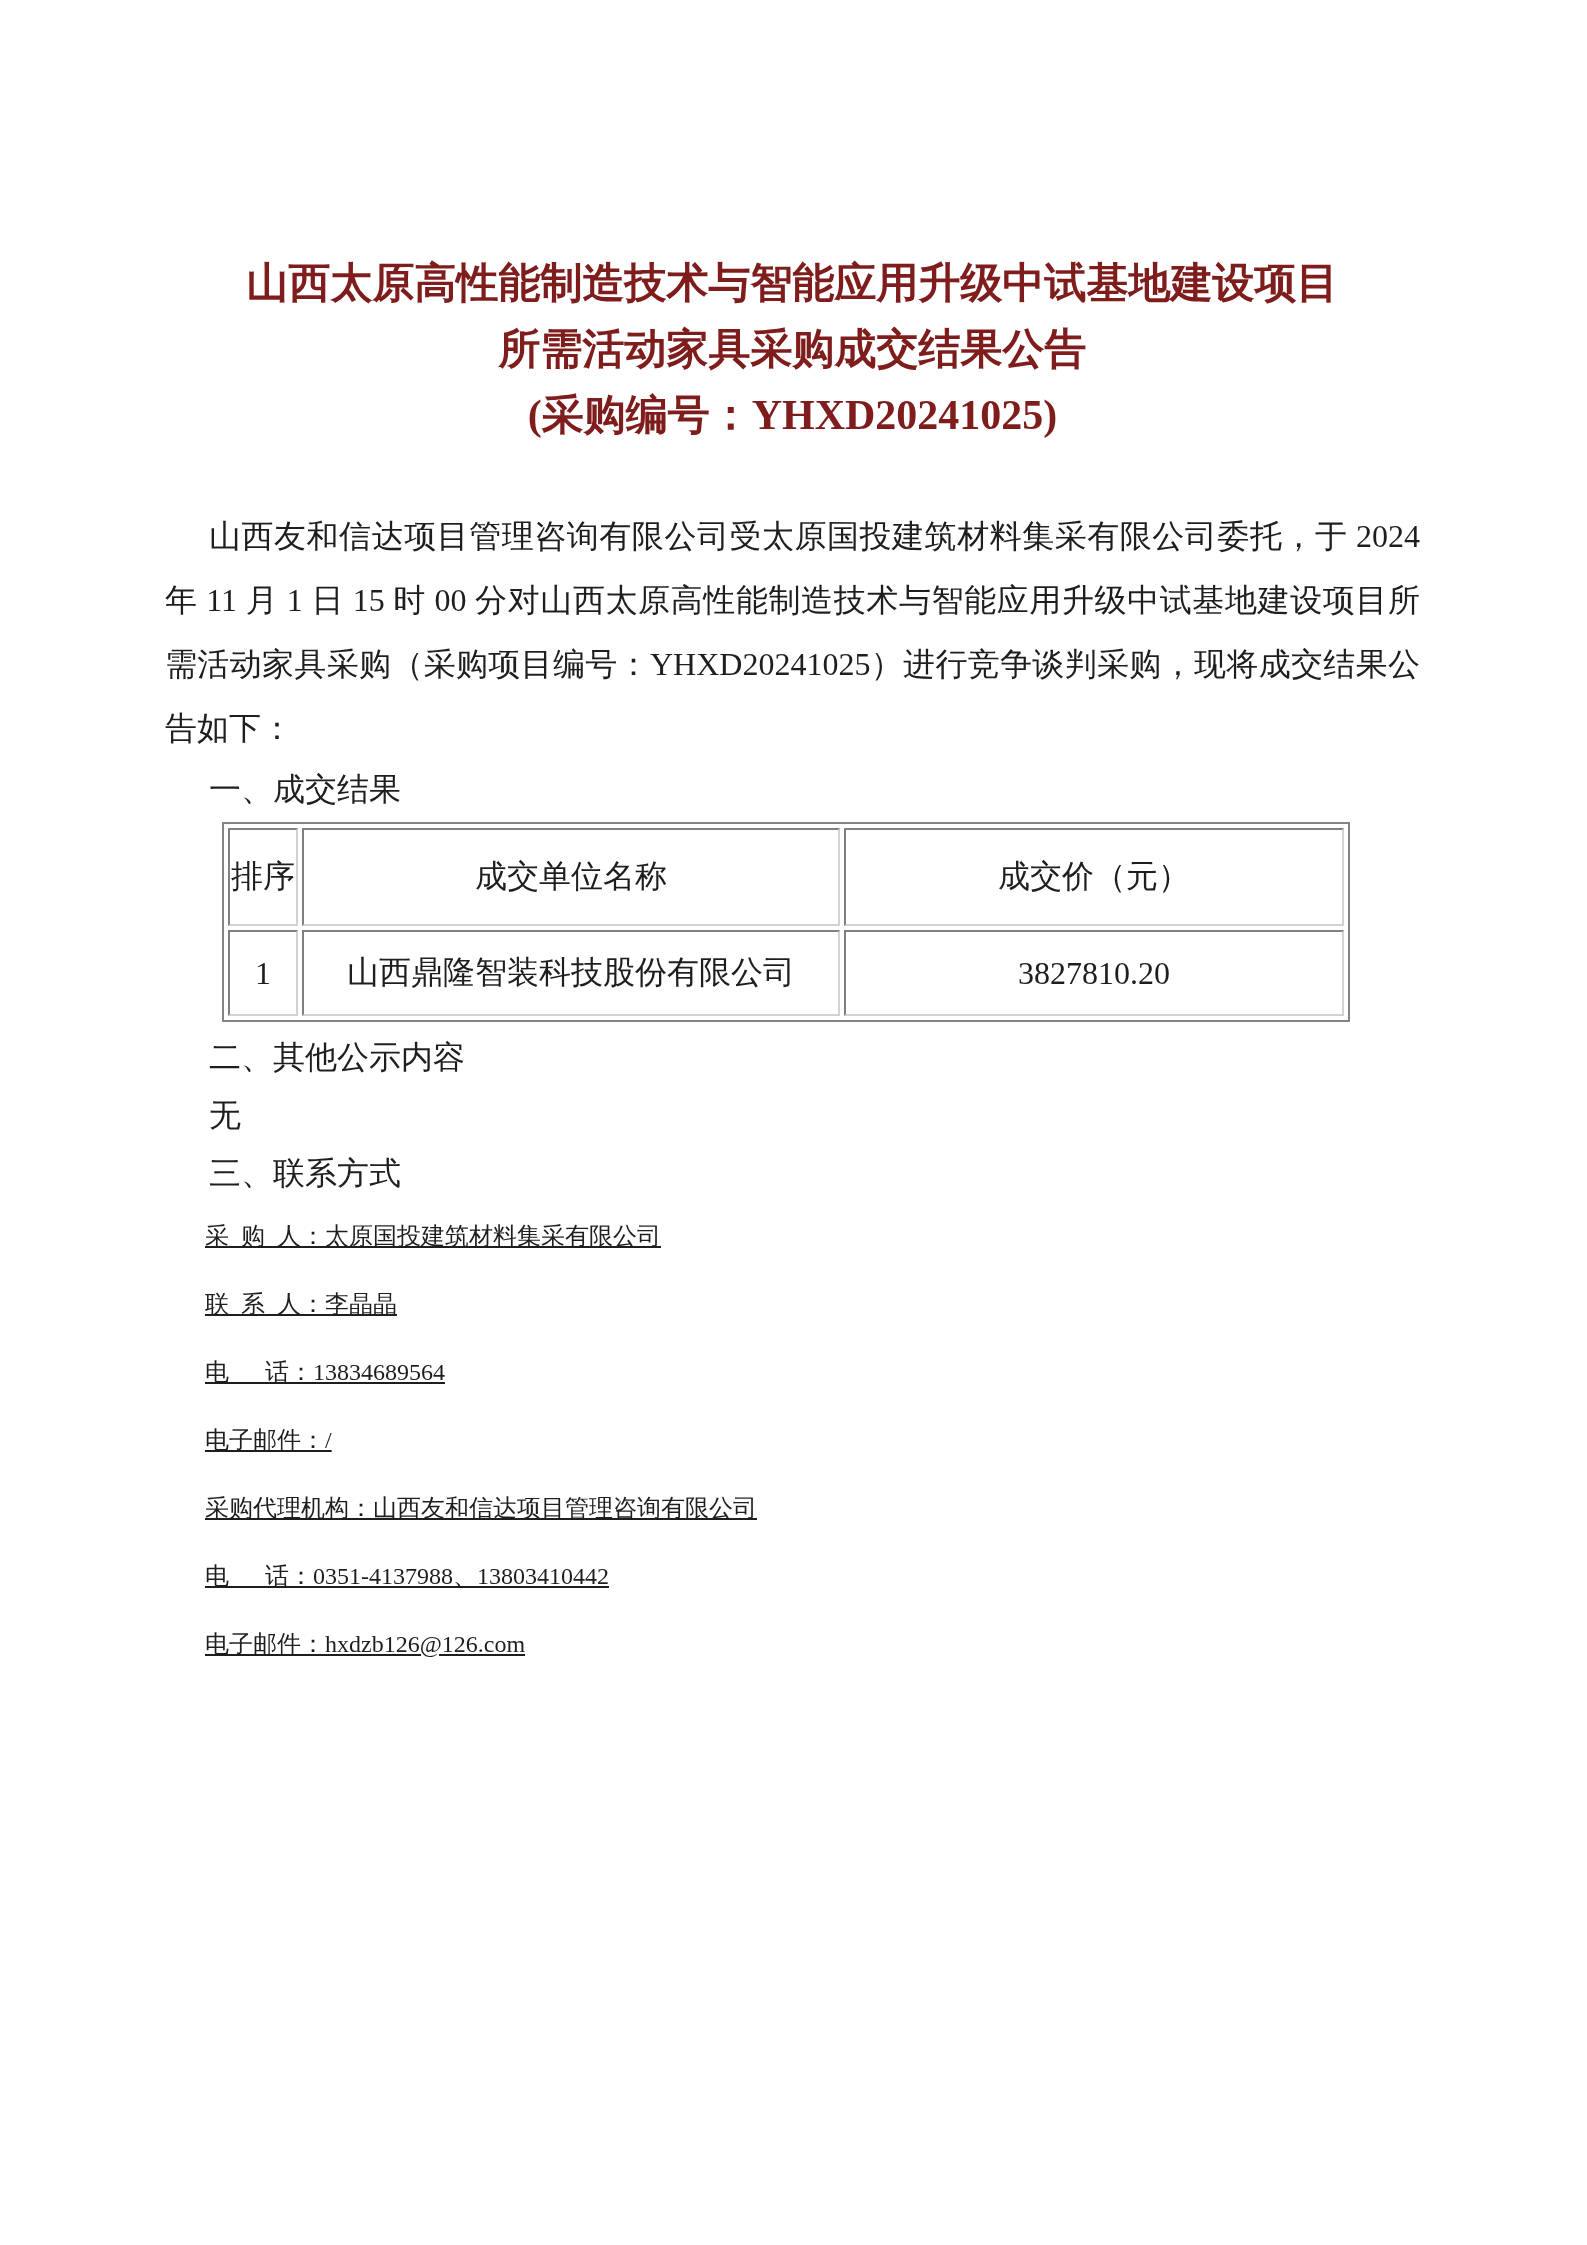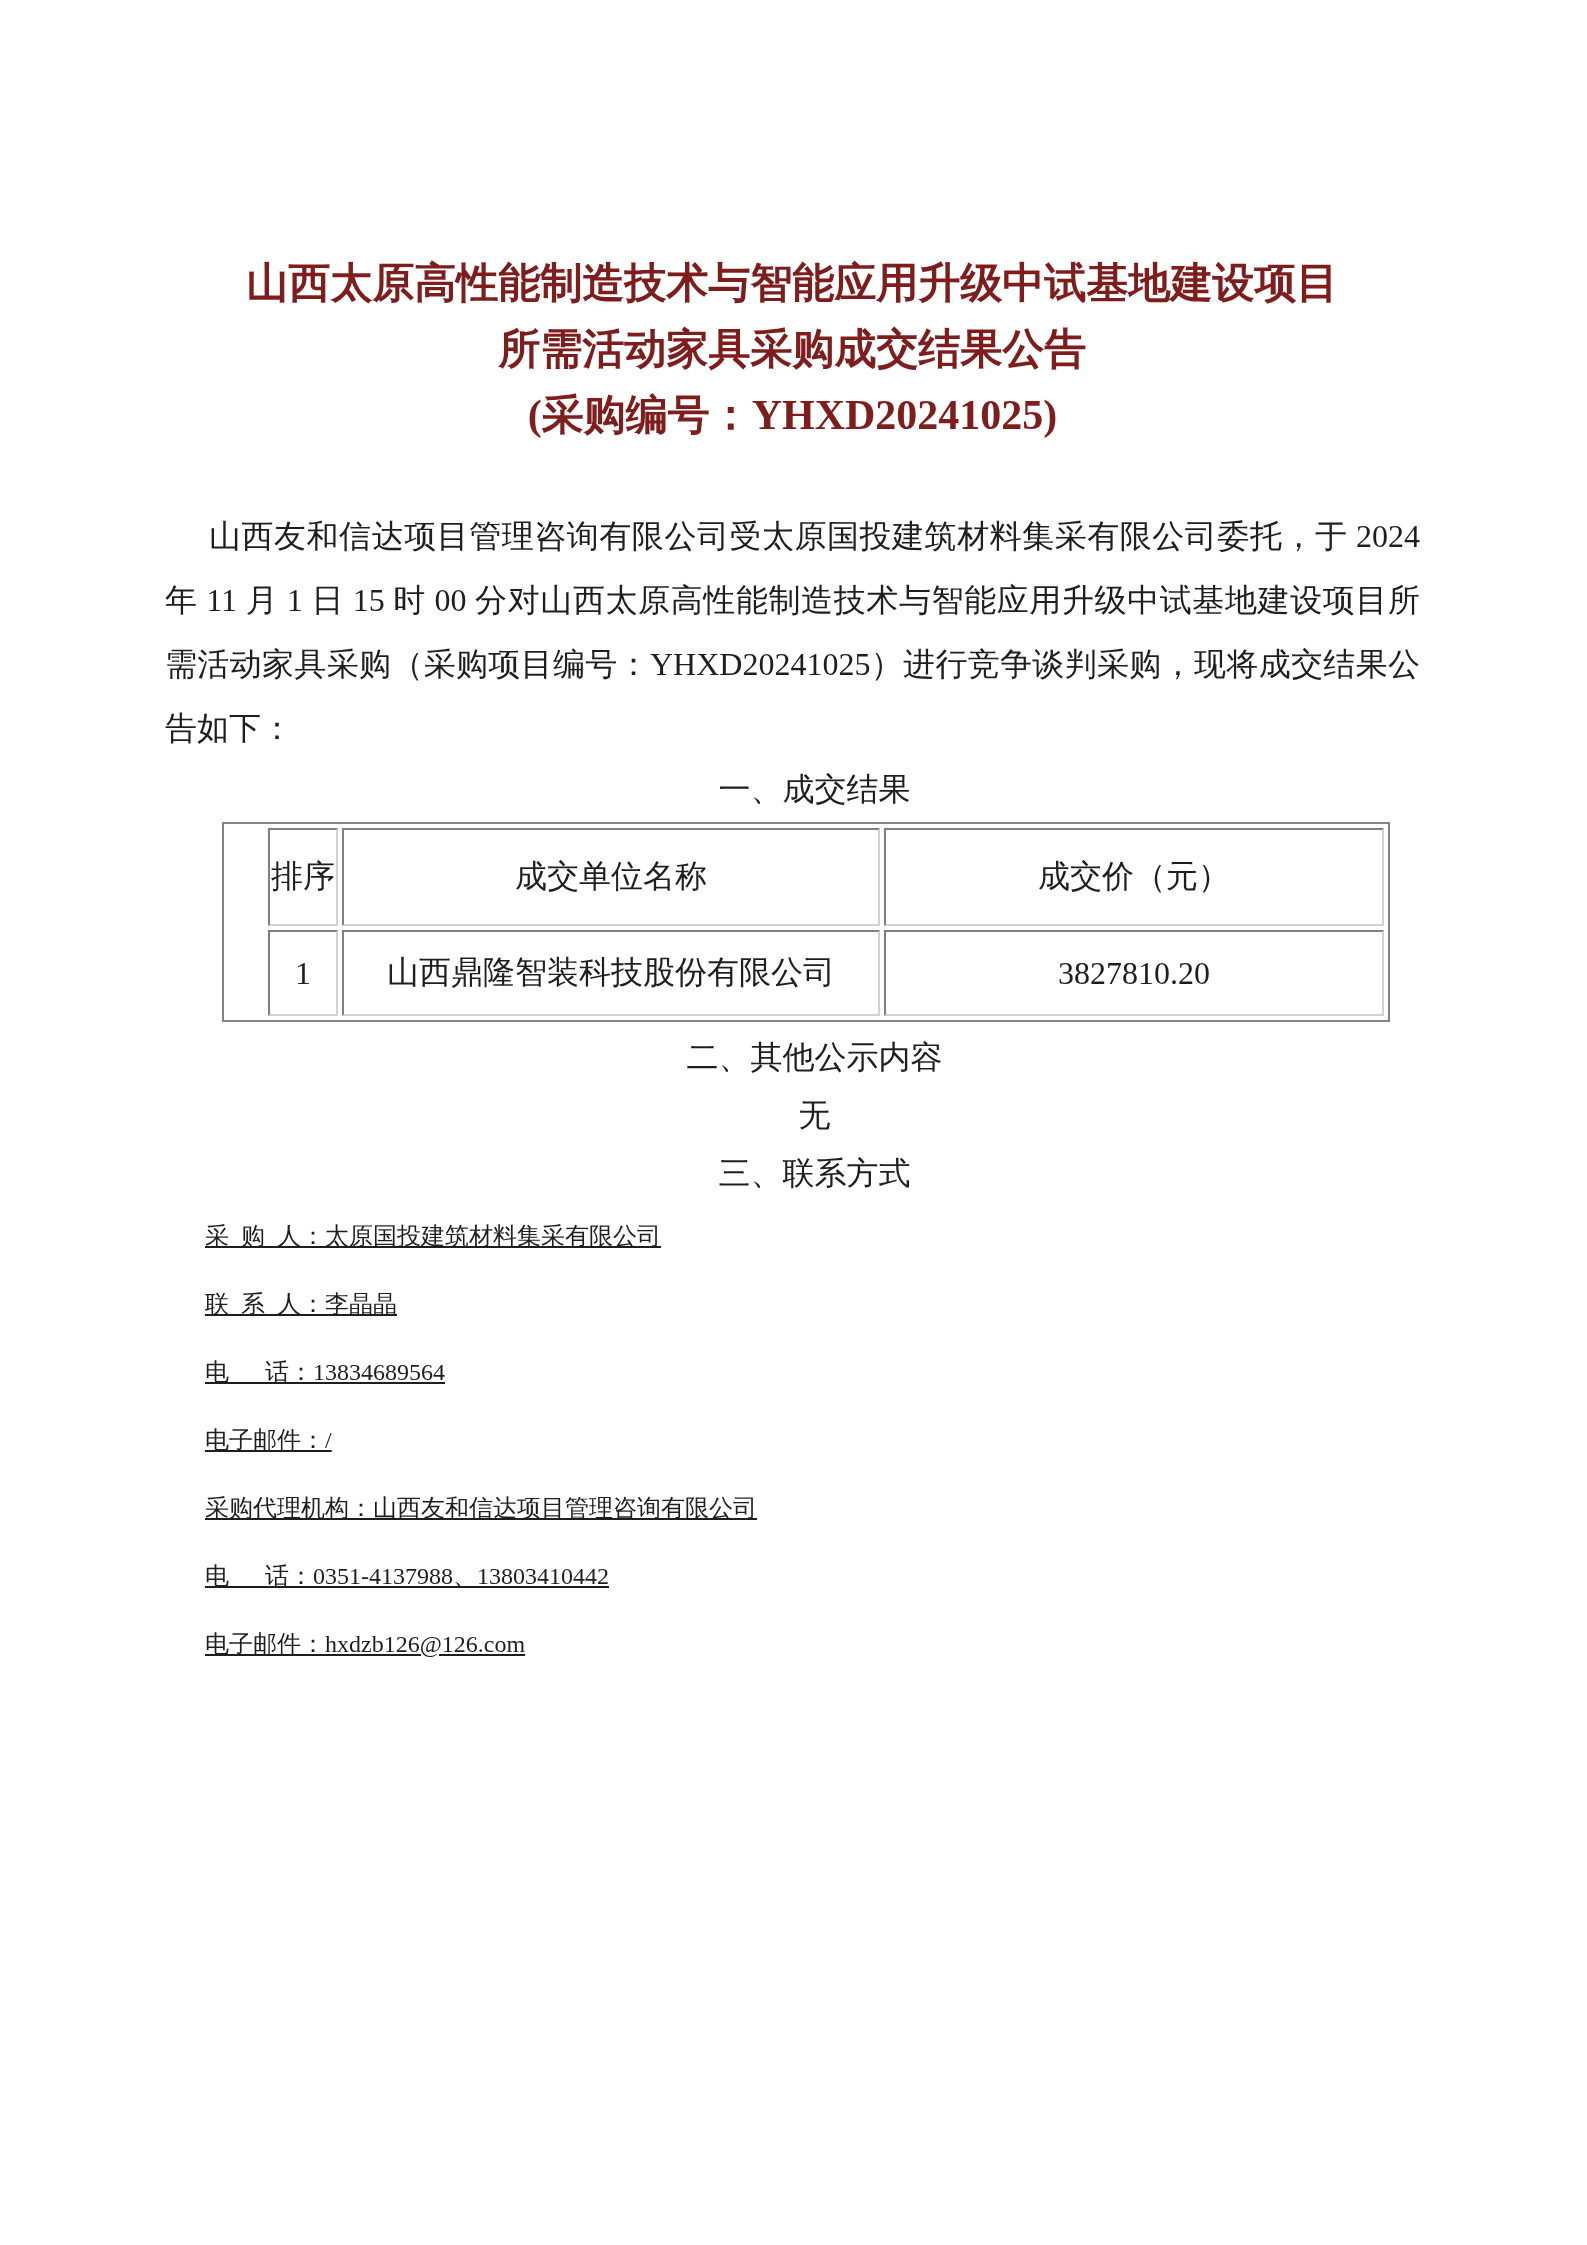--- a/index.html
+++ b/index.html
@@ -31,30 +31,28 @@
     line-height: 64px;
     text-align: justify;
     text-indent: 44px;
   }
   .doc-line {
     margin: 0;
     font-size: 32px;
     line-height: 58px;
     text-indent: 44px;
     white-space: pre-wrap;
-    text-align: center;
   }
   .result-table {
     margin: 4px 17px 0 57px;
     border-collapse: separate;
     border-spacing: 4px;
     border: 2px solid #848484;
     width: 1112px;
     table-layout: fixed;
-    padding-left: 40px;
   }
   .result-table th, .result-table td {
     border: 2px solid;
     border-color: #808080 #d2d2d2 #d2d2d2 #808080;
     background: #ffffff;
     font-size: 32px;
     font-weight: normal;
     text-align: center;
     vertical-align: middle;
     padding: 0;

